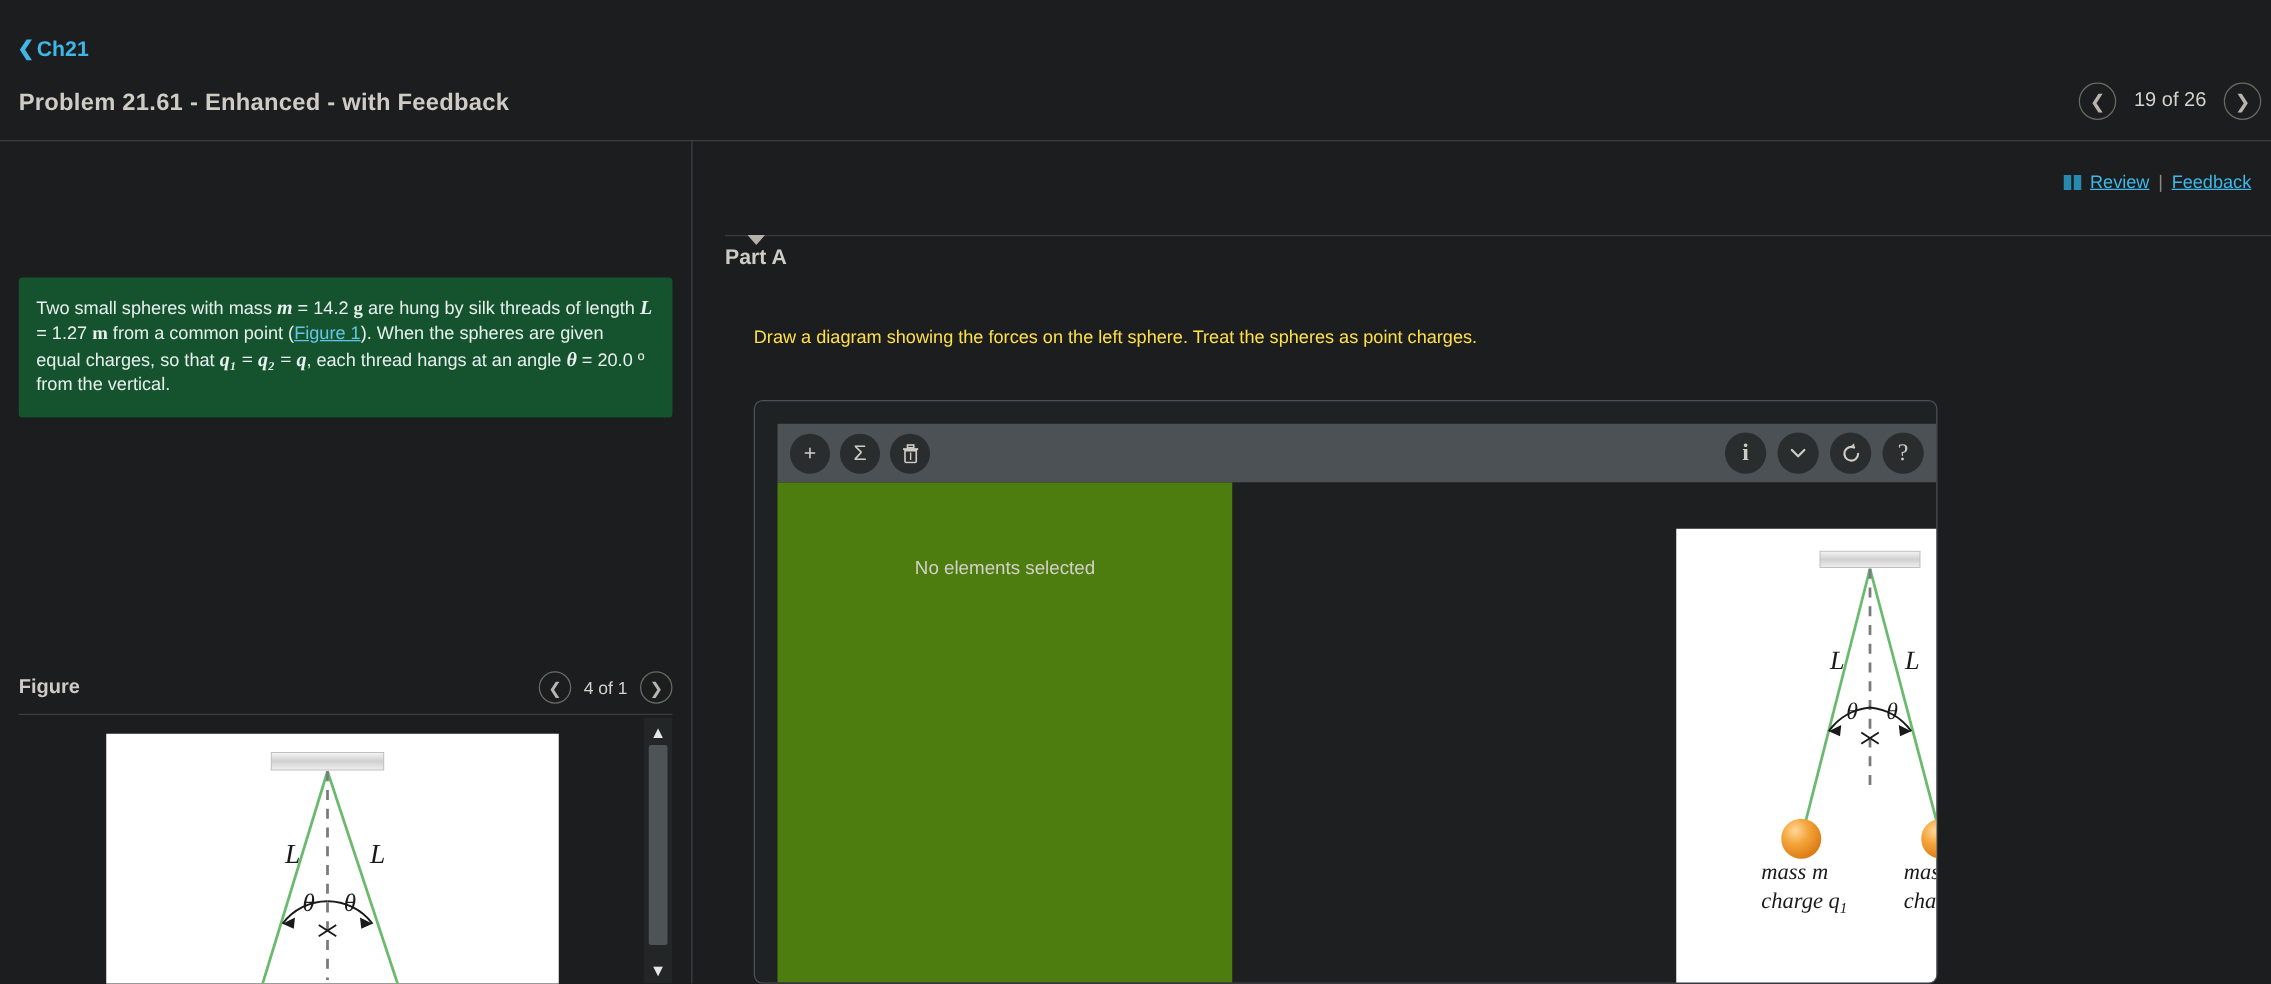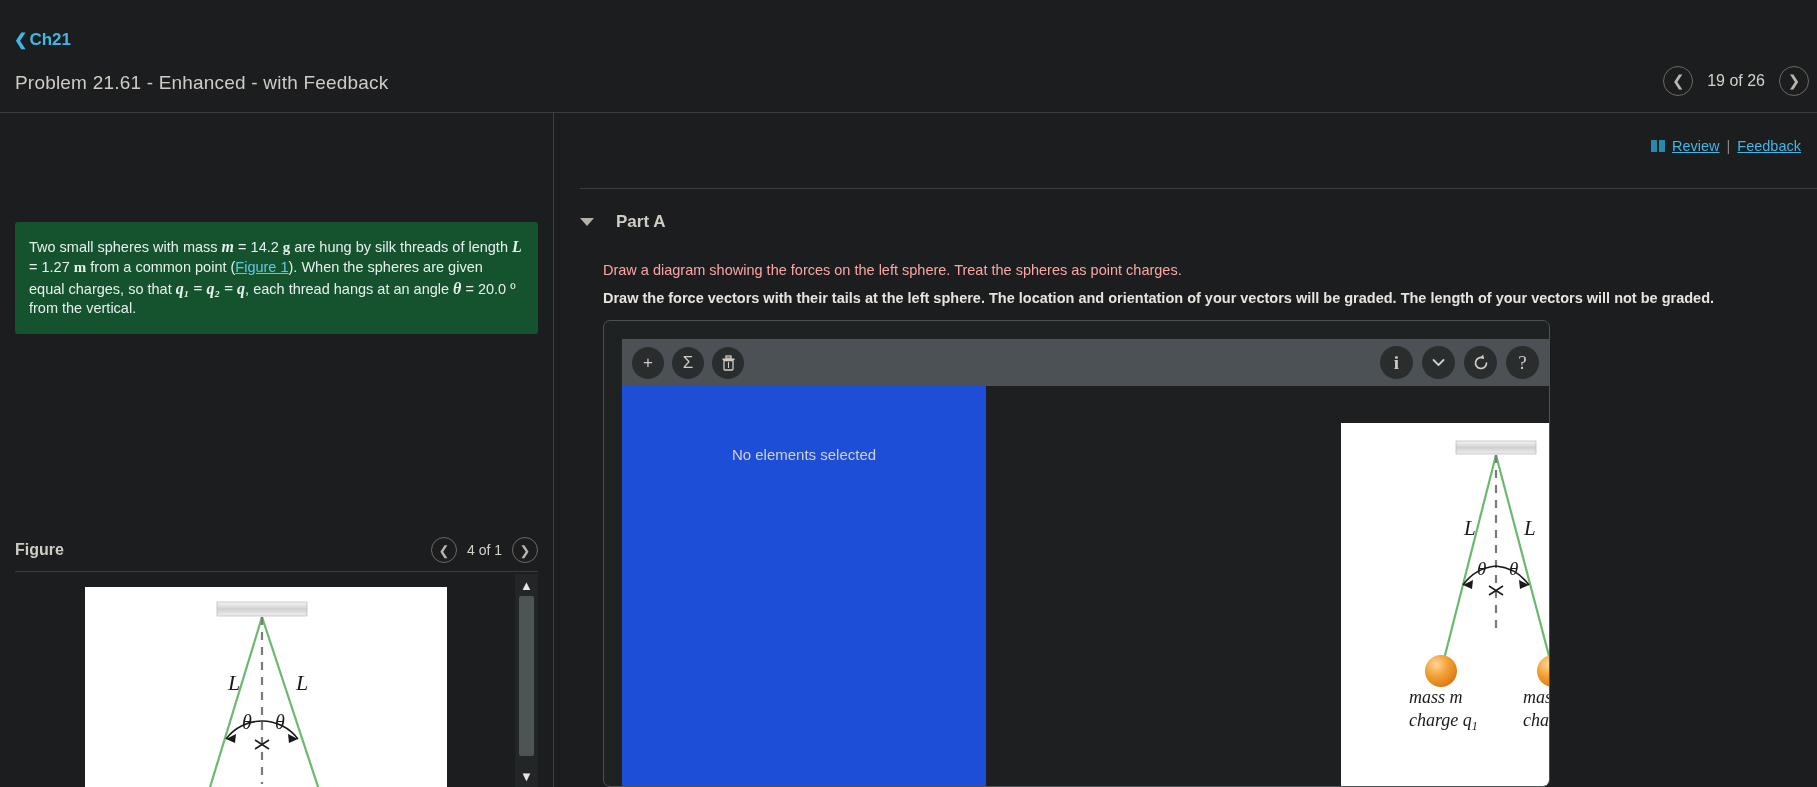--- a/index.html
+++ b/index.html
@@ -15,21 +15,21 @@
   #header { position: relative; height: 112px; width: 100%; }
   #breadcrumb {
     position: absolute; left: 14px; top: 30px;
     display: flex; align-items: center; gap: 2px;
     color: #3fb7e8; font-size: 17px; font-weight: bold;
     cursor: pointer;
   }
   #breadcrumb .chev { font-size: 16px; line-height: 1; }
   #problem-title {
     position: absolute; left: 15px; top: 72px;
-    font-size: 19px; font-weight: normal; color: #cfccc6;
+    font-size: 19px; font-weight: bold; color: #cfccc6;
     letter-spacing: .2px;
   }
   #pager {
     position: absolute; right: 8px; top: 66px;
     display: flex; align-items: center; gap: 14px;
   }
   .round-btn {
     width: 30px; height: 30px; border-radius: 50%;
     border: 1px solid #6d6a64; background: transparent;
     color: #b9b5ae; font-size: 15px;
@@ -109,30 +109,31 @@
   }
   #links a { color: #3fb7e8; text-decoration: underline; cursor: pointer; }
   #links .sep { color: #8d8a85; }
   #book-icon { display: inline-flex; gap: 2px; }
   #book-icon i { display: block; width: 6px; height: 12px; background: #2789ac; }
 
   #part-rule {
     position: absolute; left: 26px; right: 0; top: 76px; height: 1px; background: #3a3c3d;
   }
   #part-head {
-    position: absolute; left: 26px; top: 100px;
-    display: flex; align-items: center; gap: 22px;
+    position: absolute; left: 26px; top: 76px;
+    display: flex; align-items: center; 
     cursor: pointer;
+    flex-direction: column;
   }
   #part-caret { width: 0; height: 0; border-left: 7px solid transparent; border-right: 7px solid transparent; border-top: 8px solid #b5b1aa; }
   #part-label { font-size: 17px; font-weight: bold; color: #cfccc6; }
 
   #instr1 {
     position: absolute; left: 49px; top: 150px;
-    font-size: 14.5px; color: #fca5a5;
+    font-size: 14.5px; color: #fde047;
   }
   #instr2 {
     position: absolute; left: 49px; top: 178px; right: 18px;
     font-size: 14.5px; font-weight: bold; color: #e7e4df;
   }
 
   
   #canvas-widget {
     position: absolute; left: 49px; top: 208px; width: 947px; height: 467px;
     border: 1px solid #4c5154; border-radius: 7px;
@@ -146,21 +147,21 @@
     width: 32px; height: 32px; border-radius: 50%;
     background: #2a2d2e; border: none; color: #cfcbc5;
     display: flex; align-items: center; justify-content: center;
     font-size: 17px; cursor: pointer; margin-right: 8px;
   }
   #tools-right { margin-left: auto; display: flex; }
   #tools-right .tool-btn { width: 33px; height: 33px; margin-right: 0; margin-left: 9px; }
 
   #canvas-left-panel {
     position: absolute; left: 18px; top: 65px; width: 364px; bottom: 0;
-    background: #1d4ed8;
+    background: #4d7c0f;
   }
   #no-elements {
     position: absolute; left: 0; right: 0; top: 60px;
     text-align: center; font-size: 15px; color: #d4d0ca;
   }
   #canvas-area {
     position: absolute; left: 382px; top: 65px; right: 0; bottom: 0;
     background: #1d1f20;
   }
   #canvas-fig {
@@ -281,21 +282,20 @@
     </div>
 
     <div id="part-rule"></div>
 
     <div id="part-head">
       <span id="part-caret"></span>
       <span id="part-label">Part A</span>
     </div>
 
     <div id="instr1">Draw a diagram showing the forces on the left sphere. Treat the spheres as point charges.</div>
-    <div id="instr2">Draw the force vectors with their tails at the left sphere. The location and orientation of your vectors will be graded. The length of your vectors will not be graded.</div>
 
     <div id="canvas-widget">
 
       <div id="canvas-toolbar">
         <button class="tool-btn">
           <span>+</span>
         </button>
         <button class="tool-btn">
           <span>Σ</span>
         </button>

